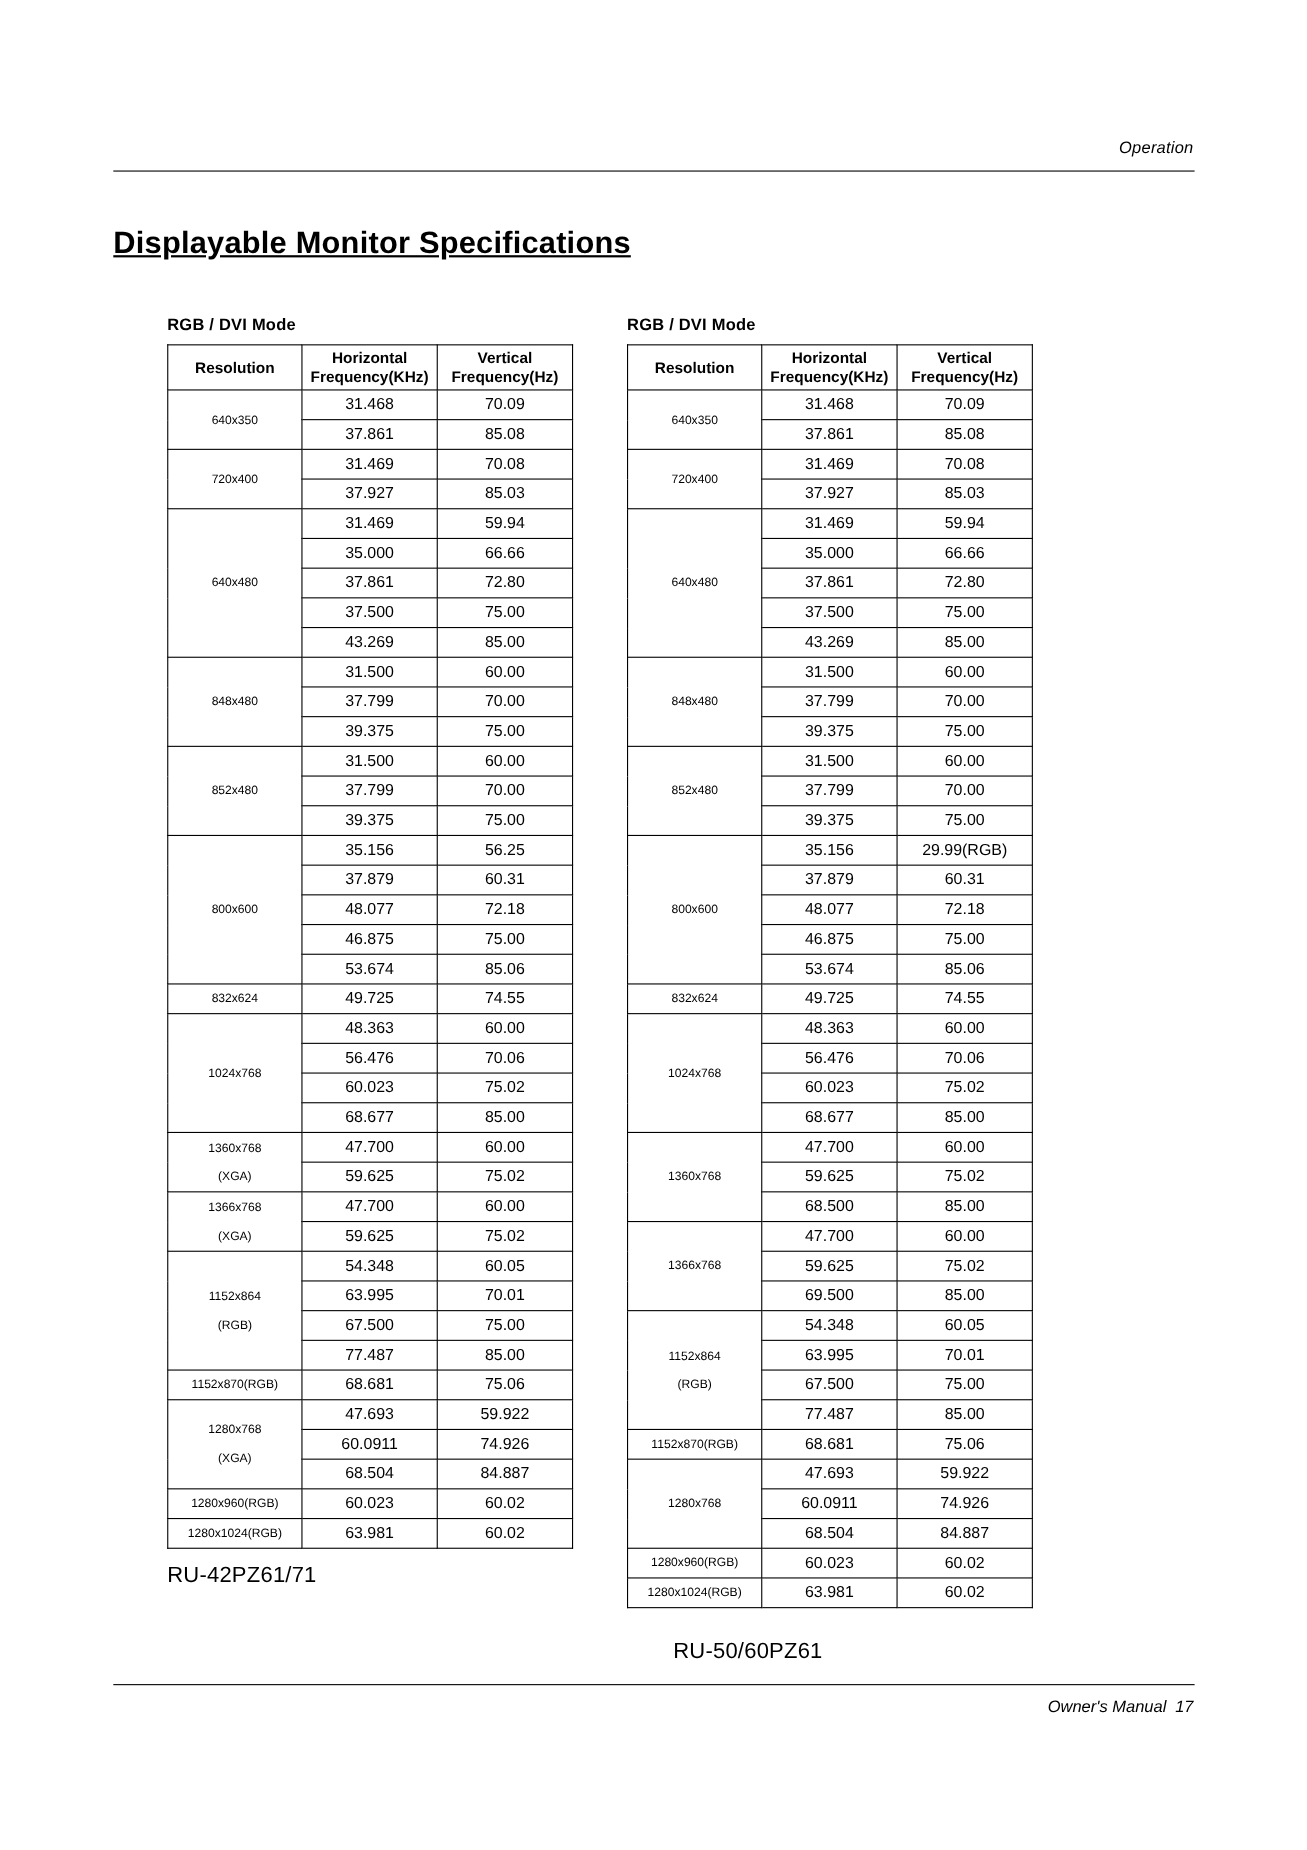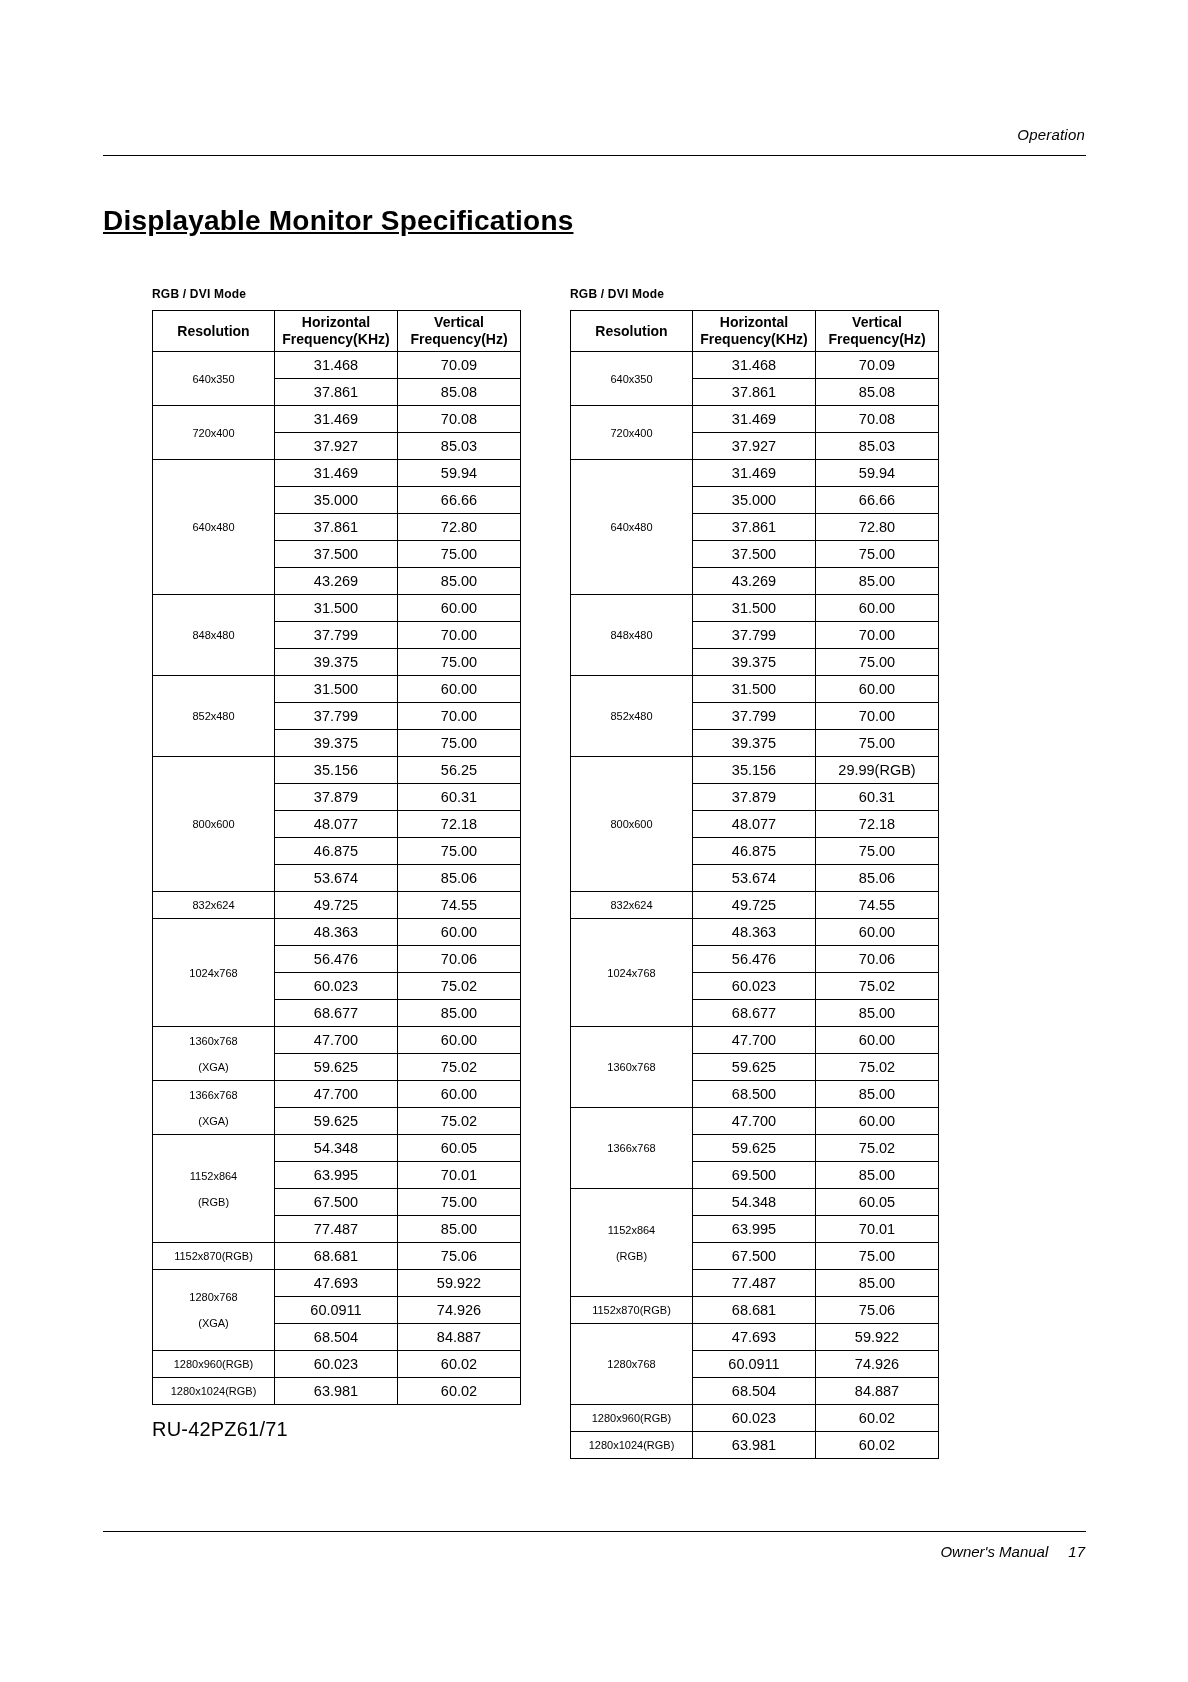--- a/index.html
+++ b/index.html
@@ -57,31 +57,31 @@
   .footer-label {
     position: absolute;
     right: 103px;
     top: 1543px;
     font-style: italic;
     font-size: 15px;
   }
   .footer-label .pg {
     font-style: italic;
     font-weight: normal;
-    padding-left: 20px;
+    padding-left: 8px;
   }
 
   .table-block {
     position: absolute;
   }
   #block-left { left: 152px; top: 287px; }
   #block-right { left: 570px; top: 287px; }
 
   .block-heading {
-    font-size: 12px;
+    font-size: 15px;
     font-weight: bold;
     margin-bottom: 9px;
     letter-spacing: .2px;
   }
 
   table.spec {
     border-collapse: collapse;
     table-layout: fixed;
   }
   table.spec td, table.spec th {
@@ -528,20 +528,21 @@
             <td>60.023</td>
             <td>60.02</td>
           </tr>
           <tr class="group-start">
             <td class="res-cell" rowspan="1">1280x1024(RGB)</td>
             <td>63.981</td>
             <td>60.02</td>
           </tr>
         </tbody>
     </table>
+    <div class="model-caption" id="caption-right">RU-50/60PZ61</div>
   </div>
 
   <div class="footer-rule"></div>
   <div class="footer-label">
     <span>Owner's Manual</span><span class="pg">17</span>
   </div>
 
 </div>
 
 </body></html>

